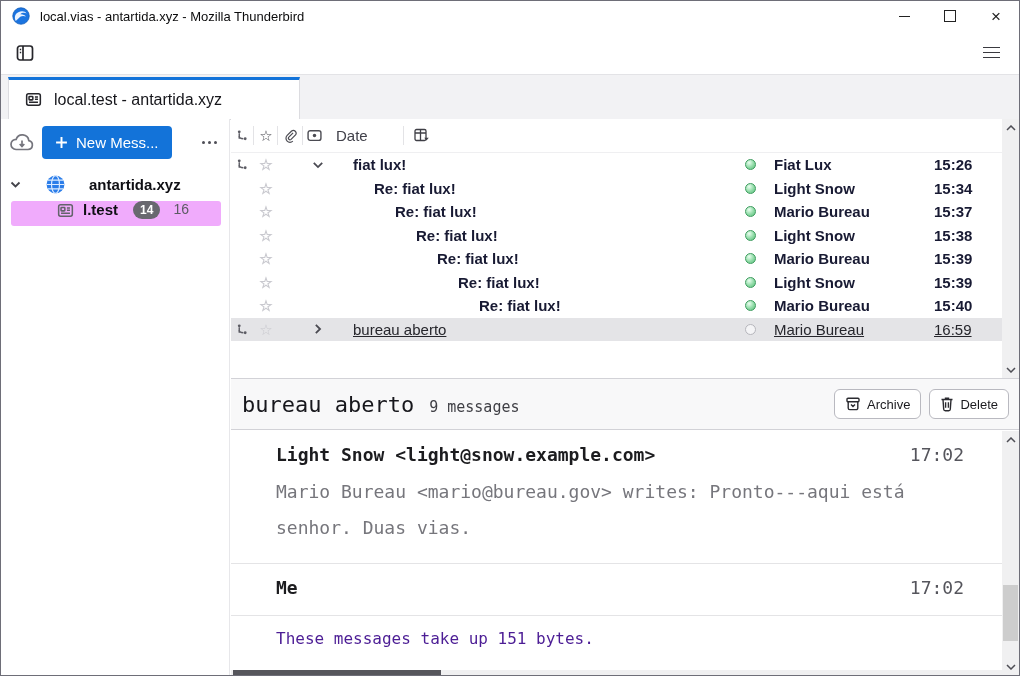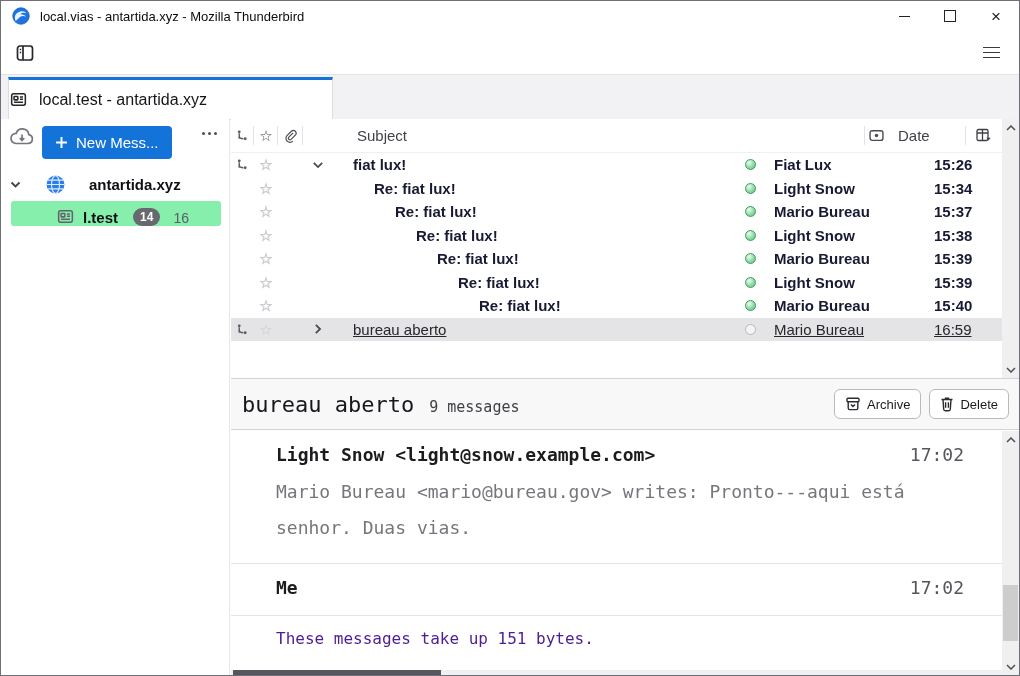--- a/index.html
+++ b/index.html
@@ -17,32 +17,32 @@
   .glyph-close{font-size:17px;line-height:1;color:#222;}
 
   
   .toolbar{position:absolute;left:0;top:30px;right:0;height:43px;background:#fff;border-bottom:1px solid #e3e3e6;display:flex;align-items:center;}
   .spaces-btn{margin-left:9px;width:30px;height:30px;display:flex;align-items:center;justify-content:center;border-radius:4px;}
   .menu-btn{margin-left:auto;margin-right:13px;width:30px;height:30px;display:flex;flex-direction:column;align-items:center;justify-content:center;gap:4px;}
   .menu-btn i{display:block;width:17px;height:0;border-top:1.8px solid #3a3a40;}
 
   
   .tabbar{position:absolute;left:0;top:74px;right:0;height:44px;background:#f2f2f4;border-bottom:1px solid #d8d8dc;}
-  .tab{position:absolute;left:7px;top:2px;width:325px;height:42px;background:#fff;border-top:3px solid #1373d9;border-left:1px solid #dcdce0;border-right:1px solid #dcdce0;box-sizing:border-box;display:flex;align-items:center;gap:11px;z-index:2;}
+  .tab{position:absolute;left:7px;top:2px;width:292px;height:42px;background:#fff;border-top:3px solid #1373d9;border-left:1px solid #dcdce0;border-right:1px solid #dcdce0;box-sizing:border-box;display:flex;align-items:center;gap:11px;padding-left:15px;z-index:2;}
   .tab-label{font-size:16px;color:#15151a;}
 
   
   .sidebar{position:absolute;left:0;top:118px;bottom:0;width:229px;background:#fff;border-right:1px solid #e7e7ea;box-sizing:border-box;}
-  .sb-top{display:flex;align-items:flex-start;padding:7px 6px 6px 8px;}
+  .sb-top{display:flex;align-items:center;padding:7px 6px 6px 8px;}
   .newmsg-btn{margin-left:7px;height:33px;padding:0 13px;border:none;border-radius:4px;background:#1373d9;color:#fff;font-size:15px;font-family:inherit;display:flex;align-items:center;gap:8px;cursor:pointer;}
   .more-btn{margin-left:auto;margin-right:4px;display:flex;gap:3px;padding:6px 2px;}
   .more-btn i{width:3px;height:3px;border-radius:50%;background:#4e4e56;}
   .account-row{display:flex;align-items:center;gap:23px;padding:9px 4px 3px 8px;}
   .account-name{font-size:15px;font-weight:bold;color:#0f0f14;}
-  .folder-row{margin:3px 8px 0 10px;height:25px;border-radius:3px;background:#86efac;display:flex;align-items:flex-end;padding-left:45px;}
+  .folder-row{margin:3px 8px 0 10px;height:25px;border-radius:3px;background:#f0abfc;display:flex;align-items:flex-start;padding-left:45px;}
   .folder-name{font-size:15px;font-weight:bold;color:#0f0f14;margin-left:8px;}
   .folder-badge{margin-left:15px;background:#68686f;color:#fff;font-size:12px;font-weight:bold;border-radius:10px;padding:2px 7px;}
   .folder-total{margin-left:13px;font-size:14px;color:#5c5c63;}
 
   
   .list-header{position:absolute;left:230px;top:118px;right:17px;height:34px;background:#fff;border-bottom:1px solid #efeff1;display:flex;align-items:center;font-size:15px;color:#41414a;box-sizing:border-box;}
   .hcell{display:flex;align-items:center;height:100%;box-sizing:border-box;position:relative;}
   .sep::after{content:"";position:absolute;right:0;top:7px;bottom:7px;width:1px;background:#e3e3e6;}
   .c-thread{width:23px;justify-content:center;}
   .c-star{width:24px;justify-content:center;}
@@ -200,23 +200,20 @@
       </svg>
     </span>
     <span class="hcell c-star sep">
         <span class="star-glyph" style="color:#4b4b52">☆</span>
       </span>
     <span class="hcell c-clip sep">
       <svg width="13" height="14" viewBox="0 0 14 14" fill="none" stroke="#4b4b52" stroke-width="1.3">
         <path d="M9.8 3.6 5.2 8.2a1.7 1.7 0 0 0 2.4 2.4l4.8-4.8A3 3 0 0 0 8.2 1.6L3.4 6.4a4.3 4.3 0 0 0 6.1 6.1"></path>
       </svg>
     </span>
-    <span class="hcell c-subject sep">
-        <span class="h-subject-label">Subject</span>
-      </span>
     <span class="hcell c-read">
       <svg width="15" height="13" viewBox="0 0 14 12" fill="none" stroke="#4b4b52" stroke-width="1.3">
         <rect x="1" y="1.5" width="12" height="9" rx="2"></rect>
           <circle cx="7" cy="6" r="1.6" fill="#4b4b52" stroke="none"></circle>
       </svg>
     </span>
     <span class="hcell c-date sep">
         <span>Date</span>
       </span>
     <span class="hcell c-picker">

